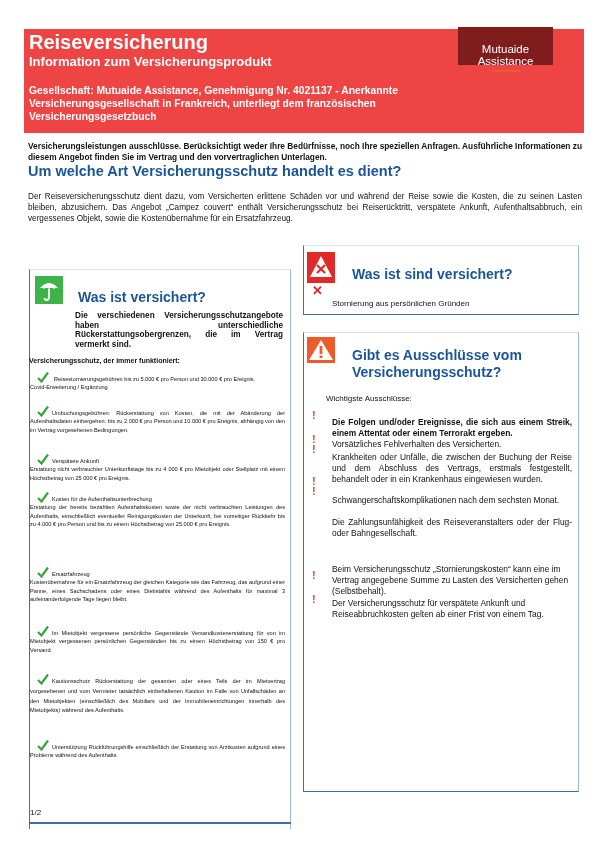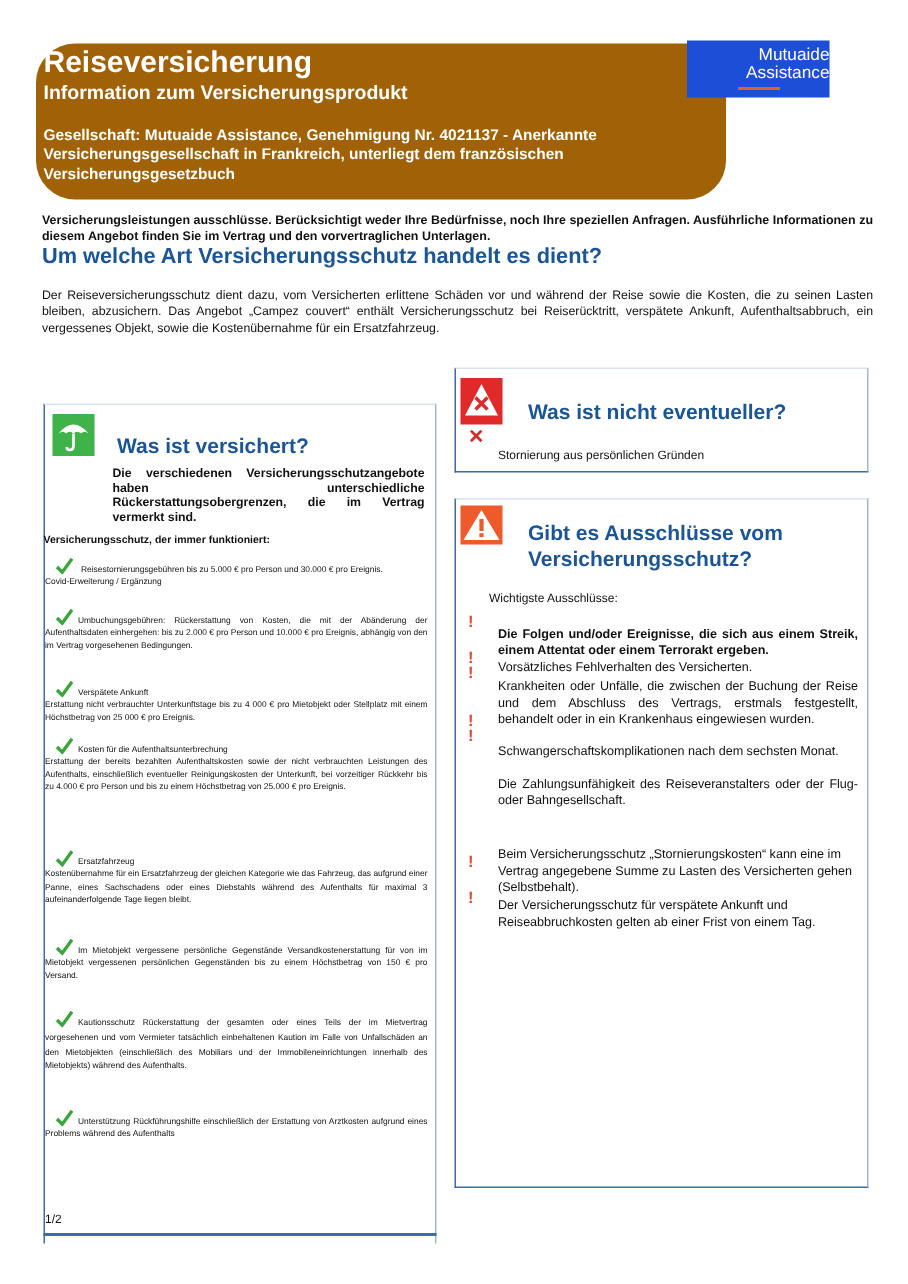--- a/index.html
+++ b/index.html
@@ -1,30 +1,30 @@
 <!DOCTYPE html>
 <html><head>
 <meta charset="utf-8">
 <style>
   * { box-sizing: border-box; margin: 0; padding: 0; }
   html, body { width: 605px; height: 856px; background: #ffffff; overflow: hidden; }
   body { font-family: "Liberation Sans", sans-serif; color: #111; position: relative; }
 
   .header {
-    position: absolute; left: 24px; top: 29px; width: 460px; height: 104px;
-    background: #a16207; color: #fff; border-radius: 26px;
+    position: absolute; left: 24px; top: 29px; width: 560px; height: 104px;
+    background: #ef4444; color: #fff;
   }
   .header .title { position: absolute; left: 5px; top: 2px; font-size: 20px; font-weight: bold; }
   .header .subtitle { position: absolute; left: 5px; top: 25px; font-size: 13px; font-weight: bold; }
   .header .company { position: absolute; left: 5px; top: 55px; width: 420px; font-size: 10.3px; font-weight: bold; line-height: 13px; }
 
   .logo {
     position: absolute; left: 458px; top: 27px; width: 95px; height: 38px;
-    background: #1d4ed8; color: #fff; text-align: right;
-    font-size: 11.5px; line-height: 12px; padding-top: 4px;
+    background: #7f1d1d; color: #fff; text-align: center;
+    font-size: 11.5px; line-height: 12px; padding-top: 16px;
   }
   .logo .bar { width: 28px; height: 2px; background: #e0622a; margin: 3px auto 0; }
 
   .intro { position: absolute; left: 28px; top: 141px; width: 554px; font-size: 8.3px; font-weight: bold; line-height: 11px; text-align: justify; }
   .section-q { position: absolute; left: 28px; top: 163px; font-size: 14.5px; font-weight: bold; color: #1a5597; }
   .desc { position: absolute; left: 28px; top: 191px; width: 554px; font-size: 8.2px; line-height: 11.2px; text-align: justify; }
 
   .box { position: absolute; border-left: 1.5px solid #3a6ea5; border-right: 1.5px solid #9bb8d6; border-top: 1px solid #d9e3ee; }
   .box-left { left: 29px; top: 245px; width: 262px; height: 560px; margin-top: 24px; }
   .left-bottom { position: absolute; left: 29px; top: 822px; width: 262px; height: 1.5px; background: #3a6ea5; }
@@ -135,21 +135,21 @@
 <div class="left-bottom"></div>
 
 <div class="box box-right1">
   <div class="icon-red">
     <svg width="28" height="31" viewBox="0 0 28 31">
       <path d="M14 4 L25 25 L3 25 Z" fill="#fff"></path>
       <path d="M10 13 L18 21 M18 13 L10 21" stroke="#e02a2a" stroke-width="2.2"></path>
     </svg>
   </div>
   <div class="red-x">✕</div>
-  <div class="box-title" style="left:48px;top:20px;">Was ist nicht eventueller?</div>
+  <div class="box-title" style="left:48px;top:20px;">Was ist sind versichert?</div>
   <div class="not-item">Stornierung aus persönlichen Gründen</div>
 </div>
 
 <div class="box box-right2">
   <div class="icon-orange">
     <svg width="28" height="26" viewBox="0 0 28 26">
       <path d="M14 3 L26 23 L2 23 Z" fill="#fff"></path>
       <rect x="12.6" y="9" width="2.8" height="8" fill="#ee5a2a"></rect>
       <rect x="12.6" y="18.5" width="2.8" height="2.6" fill="#ee5a2a"></rect>
     </svg>

